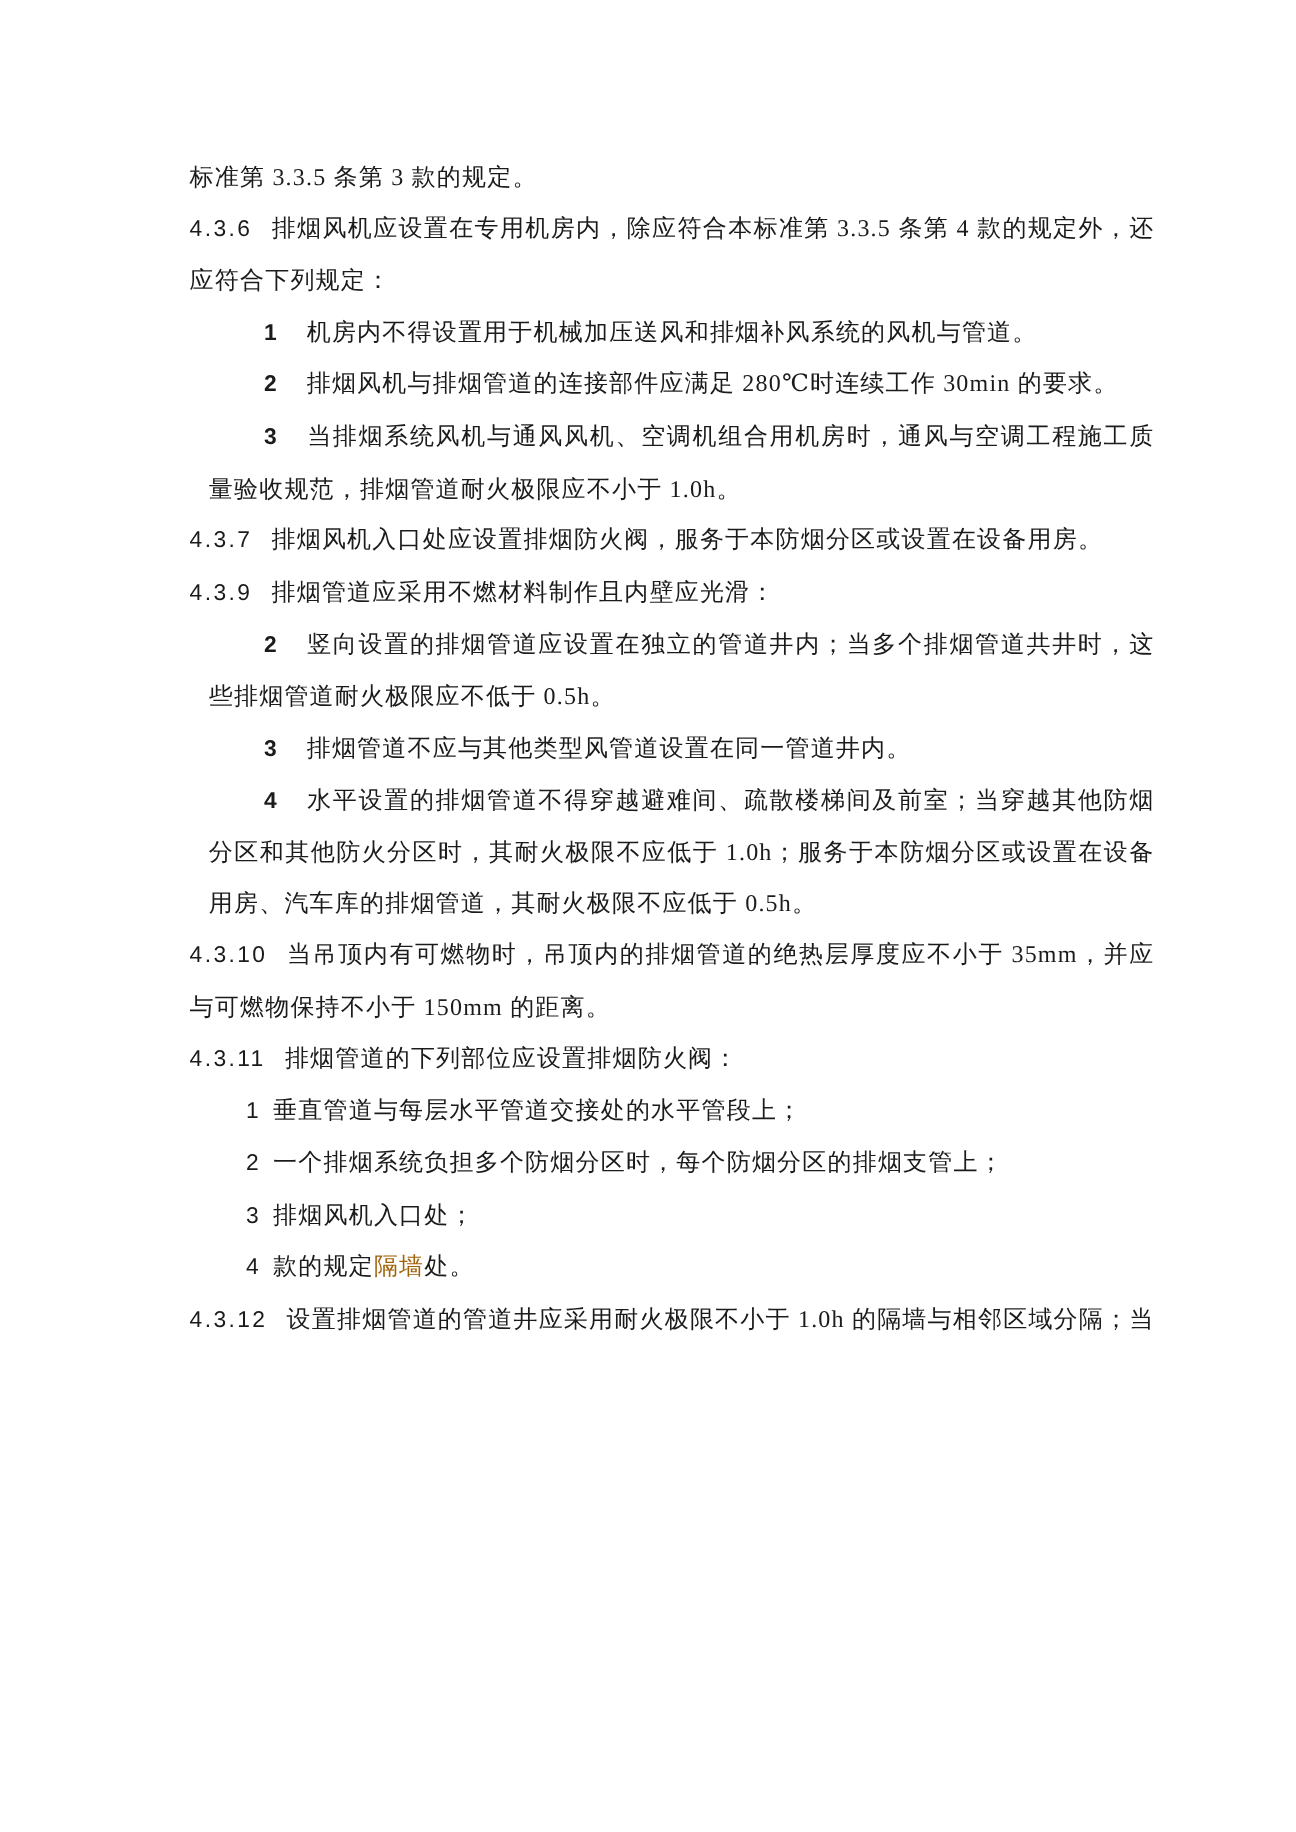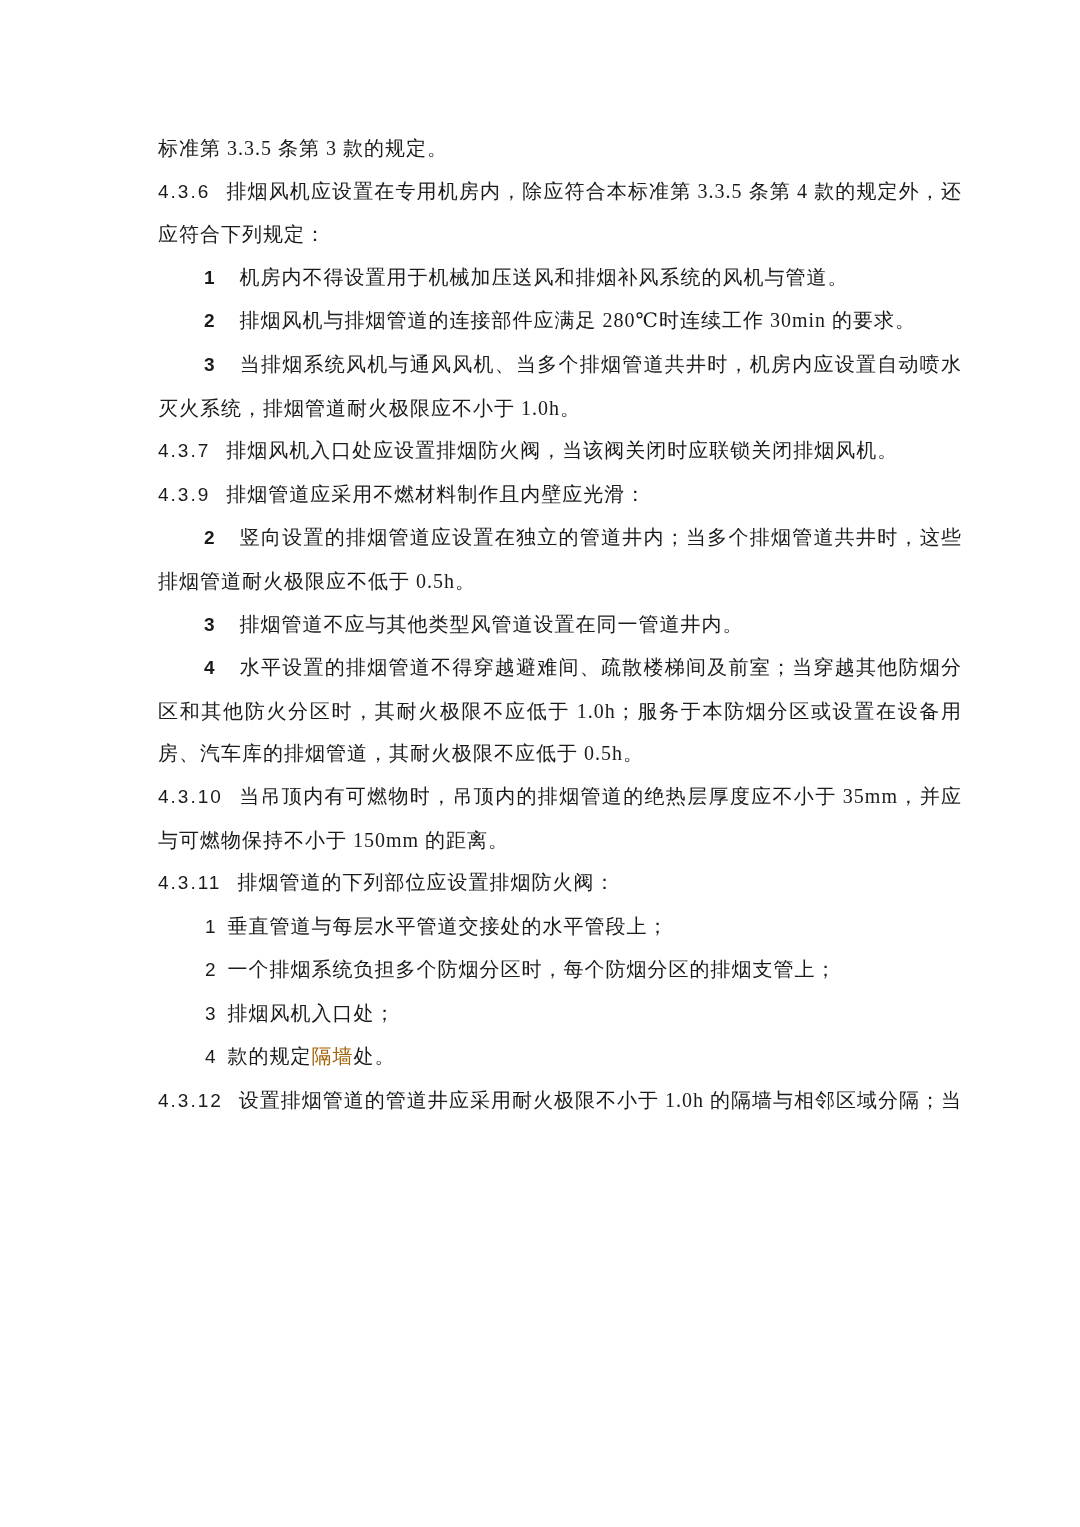--- a/index.html
+++ b/index.html
@@ -27,20 +27,21 @@
   }
   .label {
     font-family: "Liberation Sans", "DejaVu Sans", sans-serif;
     font-weight: 400;
     font-size: 19px;
     letter-spacing: 2px;
     padding-right: 16px;
   }
   .item-b {
     text-indent: 46px;
+    margin-left: 16px;
   }
   .item-b .num {
     font-family: "Liberation Sans", "DejaVu Sans", sans-serif;
     font-weight: 700;
     font-size: 19px;
     padding-right: 24px;
   }
   .item-p {
     text-indent: 47px;
   }
@@ -67,23 +68,23 @@
 <div class="page">
 
   <p class="p"><span>标准第 3.3.5 条第 3 款的规定。</span></p>
 
   <p class="p"><span class="label">4.3.6</span><span>排烟风机应设置在专用机房内，除应符合本标准第 3.3.5 条第 4 款的规定外，还应符合下列规定：</span></p>
 
   <p class="p item-b"><span class="num">1</span><span>机房内不得设置用于机械加压送风和排烟补风系统的风机与管道。</span></p>
 
   <p class="p item-b"><span class="num">2</span><span>排烟风机与排烟管道的连接部件应满足 280℃时连续工作 30min 的要求。</span></p>
 
-  <p class="p item-b"><span class="num">3</span><span>当排烟系统风机与通风风机、当多个排烟管道共井时，机房内应设置自动喷水灭火系统，排烟管道耐火极限应不小于 1.0h。</span></p>
+  <p class="p item-b"><span class="num">3</span><span>当排烟系统风机与通风风机、空调机组合用机房时，通风与空调工程施工质量验收规范，排烟管道耐火极限应不小于 1.0h。</span></p>
 
-  <p class="p"><span class="label">4.3.7</span><span>排烟风机入口处应设置排烟防火阀，当该阀关闭时应联锁关闭排烟风机。</span></p>
+  <p class="p"><span class="label">4.3.7</span><span>排烟风机入口处应设置排烟防火阀，服务于本防烟分区或设置在设备用房。</span></p>
 
 
   <p class="p"><span class="label">4.3.9</span><span>排烟管道应采用不燃材料制作且内壁应光滑：</span></p>
 
 
   <p class="p item-b"><span class="num">2</span><span>竖向设置的排烟管道应设置在独立的管道井内；当多个排烟管道共井时，这些排烟管道耐火极限应不低于 0.5h。</span></p>
 
   <p class="p item-b"><span class="num">3</span><span>排烟管道不应与其他类型风管道设置在同一管道井内。</span></p>
 
   <p class="p item-b"><span class="num">4</span><span>水平设置的排烟管道不得穿越避难间、疏散楼梯间及前室；当穿越其他防烟分区和其他防火分区时，其耐火极限不应低于 1.0h；服务于本防烟分区或设置在设备用房、汽车库的排烟管道，其耐火极限不应低于 0.5h。</span></p>

